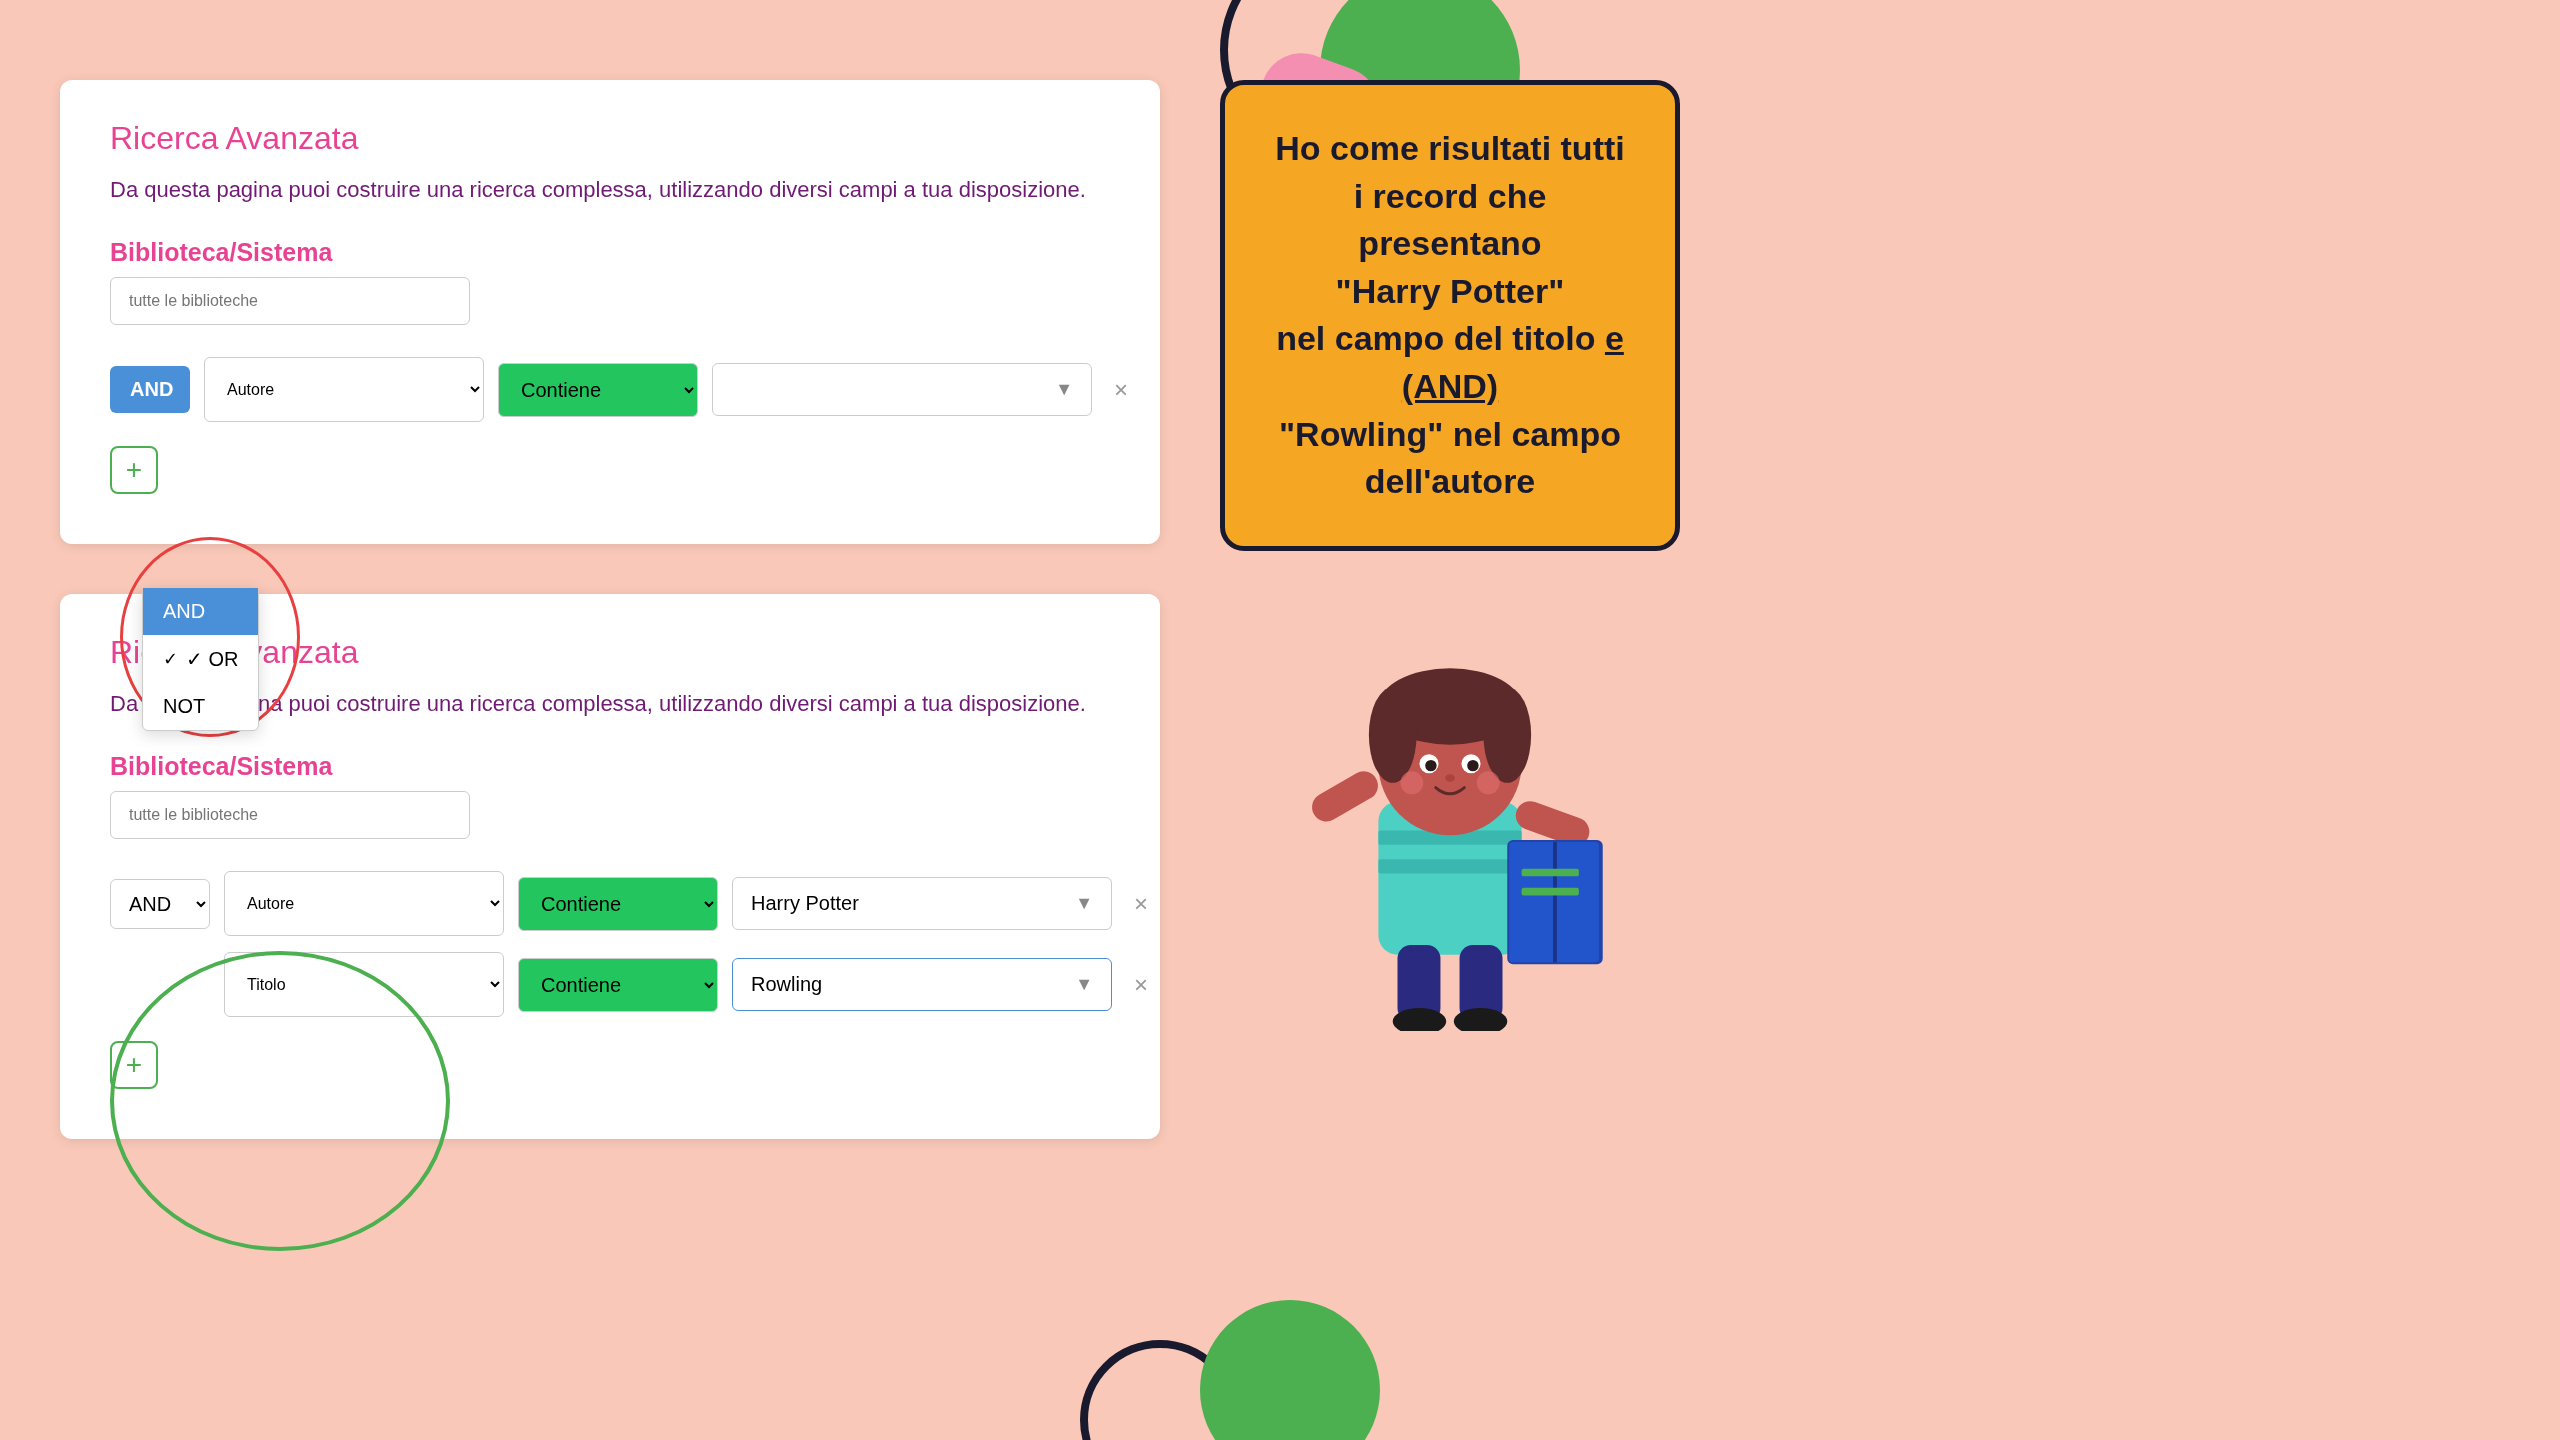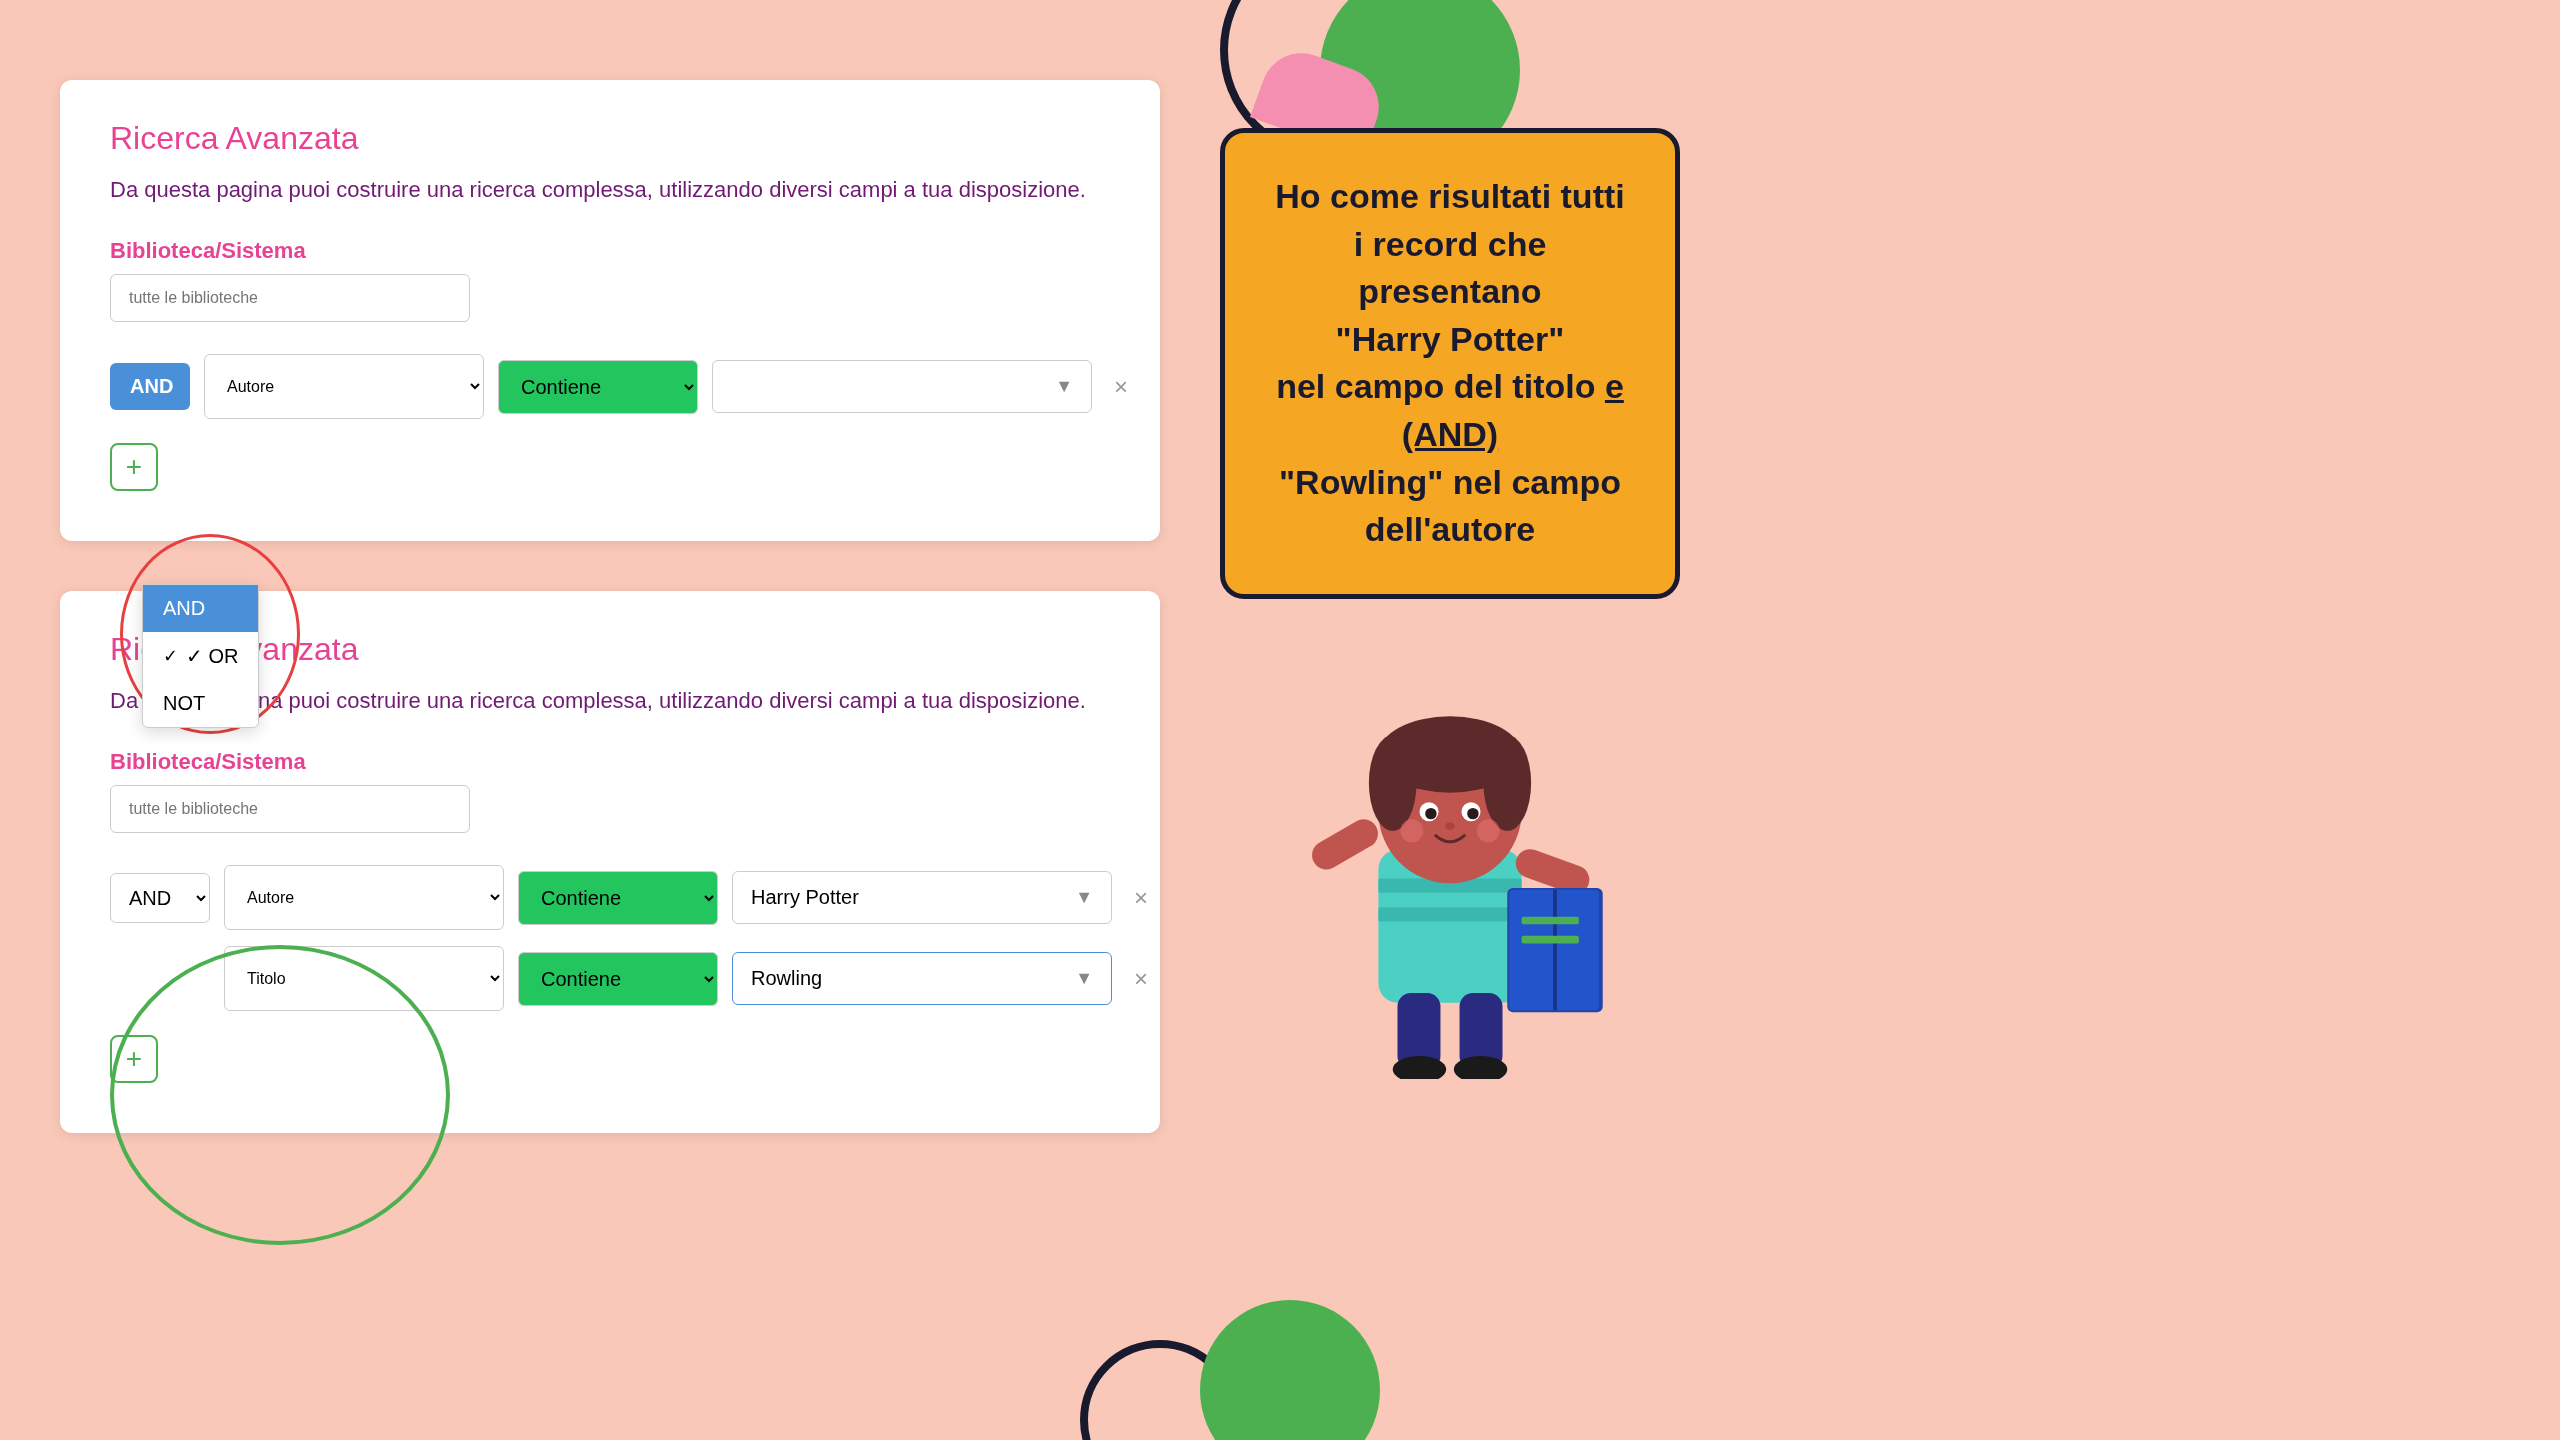--- a/index.html
+++ b/index.html
@@ -111,21 +111,21 @@
 
     .panel-description {
       color: #701a75;
       font-size: 22px;
       margin-bottom: 32px;
       line-height: 1.5;
     }
 
     .field-label {
       color: #e84393;
-      font-size: 22px;
+      font-size: 25px;
       font-weight: bold;
       margin-bottom: 10px;
     }
 
     .library-input {
       width: 360px;
       padding: 14px 18px;
       border: 1.5px solid #ccc;
       border-radius: 6px;
       font-size: 16px;
@@ -317,21 +317,20 @@
       background: #f5a623;
       border: 5px solid #1a1a2e;
       border-radius: 24px;
       padding: 40px 44px;
       max-width: 460px;
       font-size: 34px;
       font-weight: bold;
       color: #1a1a2e;
       line-height: 1.4;
       text-align: center;
-      margin-top: 48px;
     }
 
     .info-box u {
       text-decoration: underline;
     }
 
     
     .character-illustration {
       width: 340px;
       height: 420px;

